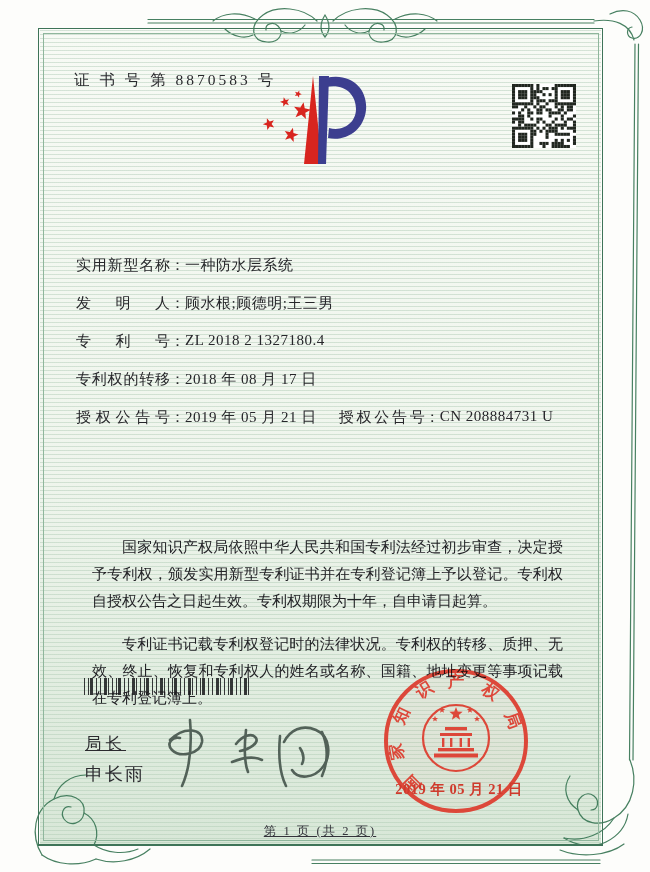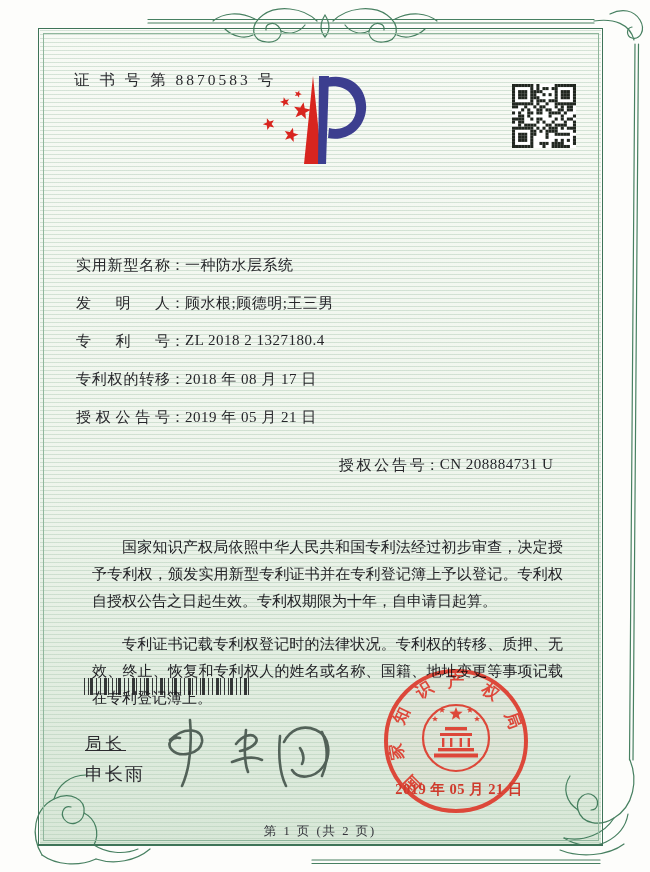--- a/index.html
+++ b/index.html
@@ -33,21 +33,21 @@
   .qr{position:absolute;left:512px;top:84px;width:64px;height:64px;background:#fff;}
   .title{
     position:absolute;left:40px;top:180px;width:560px;text-align:center;
     font-size:34px;font-weight:bold;letter-spacing:9px;color:#1c1c20;text-indent:9px;
   }
   .fields{position:absolute;left:76px;top:256px;width:505px;font-size:15px;}
   .frow{height:38px;white-space:nowrap;}
   .flabel{display:inline-block;width:94px;text-align:justify;text-align-last:justify;vertical-align:top;}
   .fcolon{display:inline-block;vertical-align:top;}
   .fvalue{display:inline-block;vertical-align:top;letter-spacing:0.5px;}
-  .grant2{display:inline-block;margin-left:22px;margin-top:48px;}
+  .grant2{display:inline-block;margin-left:22px;}
   .grant2 .flabel{width:86px;}
   .paras{
     position:absolute;left:76px;top:518px;width:503px;
     font-size:15px;line-height:27px;text-align:justify;color:#222226;
   }
   .paras p{margin:16px;text-indent:2em;}
   .barcode{
     position:absolute;left:84px;top:678px;width:166px;height:17px;opacity:.85;
     background:
       repeating-linear-gradient(90deg,#17171a 0px,#17171a 1.5px,transparent 1.5px,transparent 4px),
@@ -56,21 +56,21 @@
   .director-title{position:absolute;left:85px;top:733px;font-size:16.5px;letter-spacing:4px;color:#2b2b2f;text-decoration:underline;}
   .director-name{position:absolute;left:85px;top:762px;font-size:18px;letter-spacing:2px;color:#2b2b2f;}
   .sig{position:absolute;left:150px;top:710px;width:190px;height:88px;}
   .seal{position:absolute;left:381px;top:666px;width:150px;height:150px;mix-blend-mode:multiply;opacity:.93;}
   .seal-date{
     position:absolute;left:392px;top:780px;width:134px;text-align:center;z-index:5;
     font-size:14.5px;color:#cf3a2c;letter-spacing:0.5px;font-weight:bold;white-space:nowrap;
   }
   .footer{
     position:absolute;left:40px;top:823px;width:560px;text-align:center;
-    font-size:12.5px;letter-spacing:2px;color:#33333a;
+    font-size:12.5px;letter-spacing:2px;color:#33333a;text-decoration:underline;
   }
   .seal-char{font-size:16.5px;font-weight:bold;fill:#dd3b2d;}
 </style>
 </head>
 <body>
 
 <div id="canvas">
 
   <div class="stripes"></div>
 

